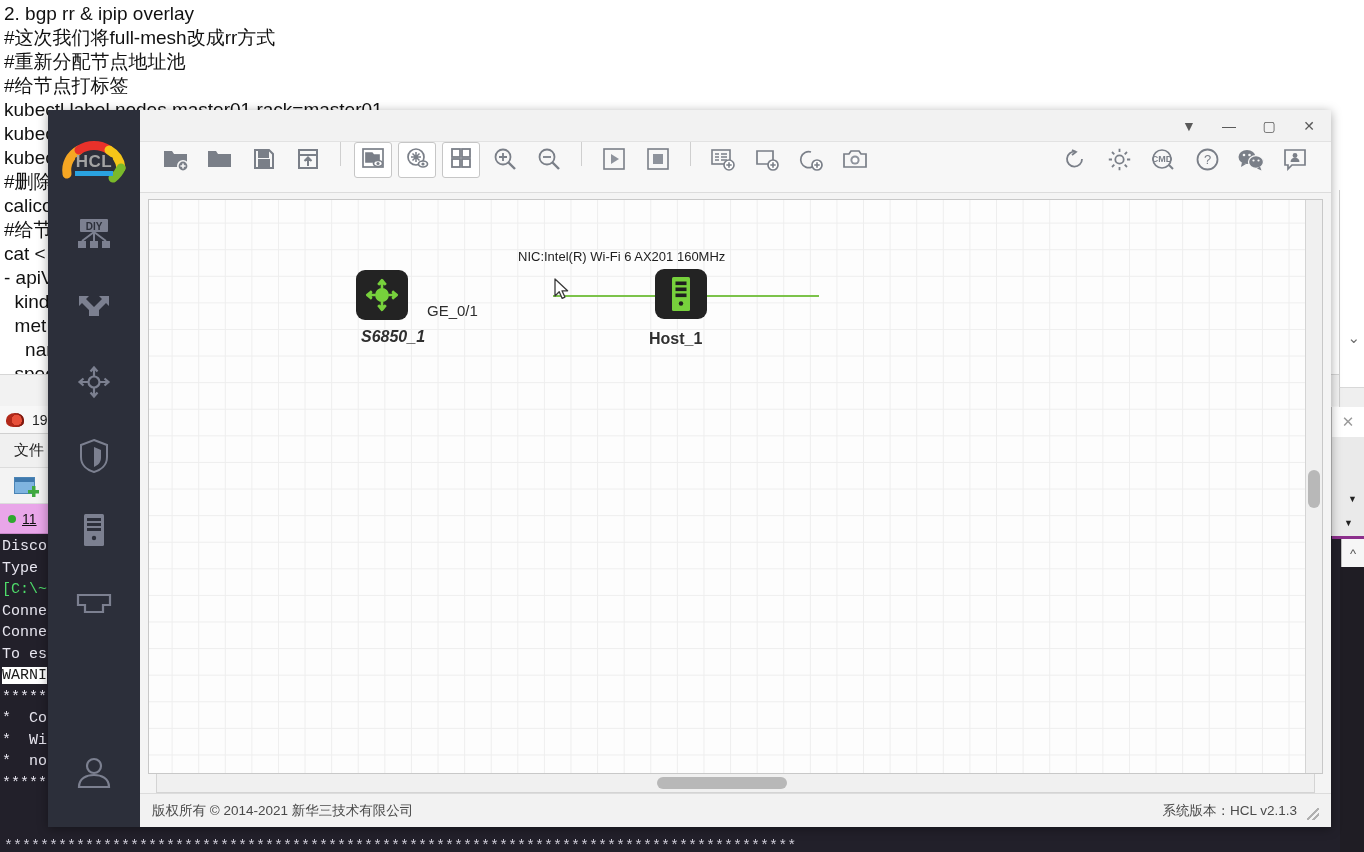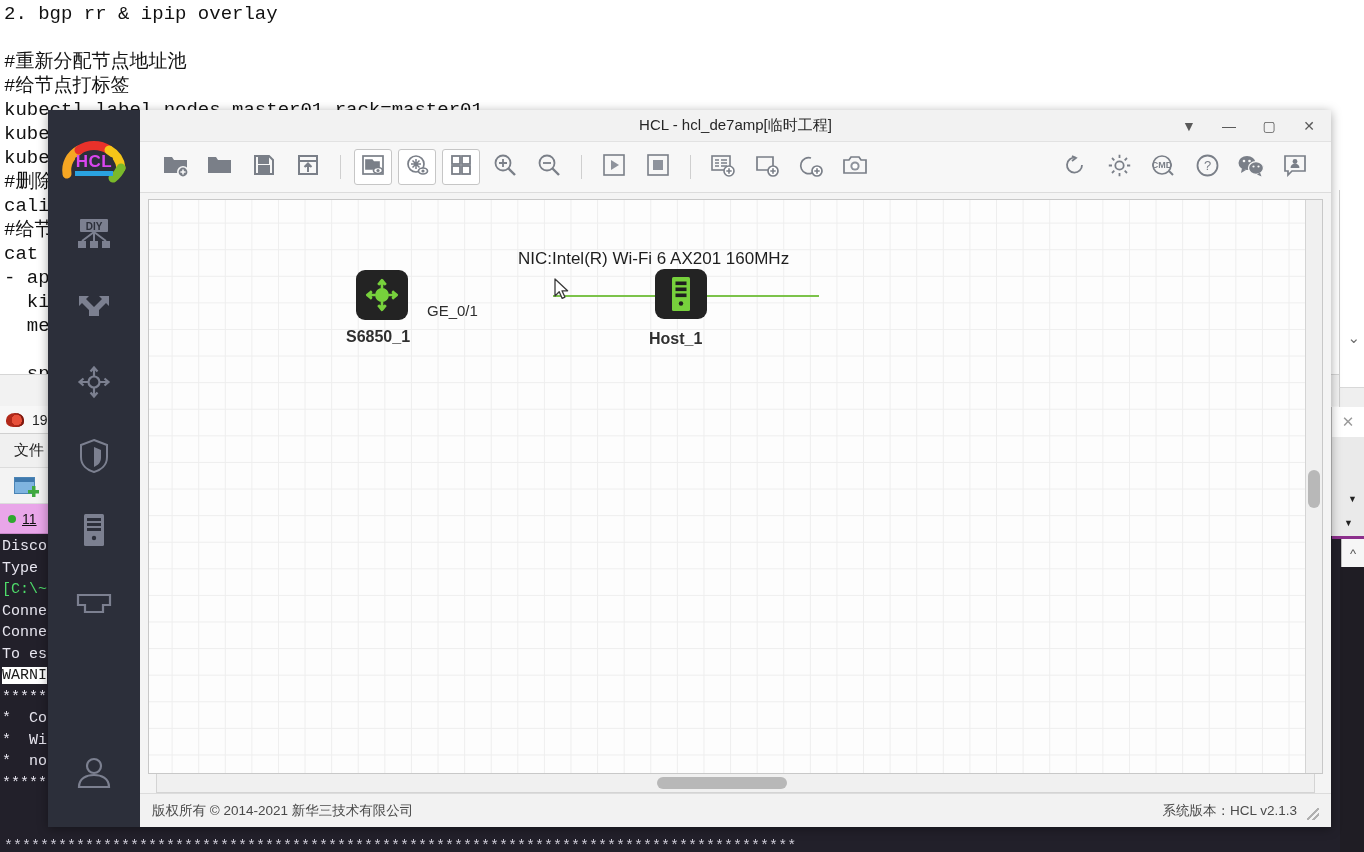--- a/index.html
+++ b/index.html
@@ -21,21 +21,21 @@
 
   
   .bg-editor {
     position: absolute;
     left: 0; top: 0;
     width: 1364px; height: 388px;
     background: #ffffff;
     overflow: hidden;
   }
   .bg-editor-line {
-    font-family: Liberation Mono, monospace;
+    font-family: Liberation Sans, sans-serif;
     font-size: 19px;
     color: #111111;
     line-height: 24px;
     white-space: pre;
     padding-left: 2px;
   }
 
   .bg-seam {
     position: absolute;
     left: 0; top: 374px;
@@ -236,21 +236,21 @@
   }
   .hcl-logo {
     margin-top: 30px;
     width: 74px; height: 44px;
     position: relative;
   }
   .logo-text {
     position: absolute;
     left: 0; right: 0; top: 12px;
     text-align: center;
-    color: #d946ef;
+    color: #a3a3a3;
     font-weight: bold;
     font-size: 17px;
     letter-spacing: 0.5px;
     z-index: 3;
   }
   .sb-item {
     margin-top: 26px;
     width: 54px; height: 48px;
     display: flex; align-items: center; justify-content: center;
   }
@@ -295,21 +295,21 @@
     display: flex; align-items: center; justify-content: center;
     color: #5a5a5a;
     font-size: 14px;
   }
 
   .hcl-toolbar {
     height: 51px;
     background: #f7f7f7;
     border-bottom: 1px solid #dcdcdc;
     display: flex;
-    align-items: center;
+    align-items: flex-start;
     padding: 0 14px;
     box-sizing: border-box;
     gap: 0;
   }
   .tb-btn {
     width: 38px; height: 38px;
     display: flex; align-items: center; justify-content: center;
     border-radius: 3px;
     margin: 0 3px;
   }
@@ -374,21 +374,21 @@
     background: #7cc34a;
   }
   .link-label {
     position: absolute;
     font-size: 15px;
     color: #2d2d2d;
     white-space: nowrap;
   }
   .nic-label {
     position: absolute;
-    font-size: 17px;
+    font-size: 13px;
     color: #1e1e1e;
     white-space: nowrap;
   }
   .cursor-arrow { position: absolute; }
 
   
   .v-scroll {
     width: 16px;
     background: #f0f0f0;
     border-left: 1px solid #d4d4d4;
@@ -439,20 +439,21 @@
     margin-left: 6px;
   }
 </style>
 </head>
 <body>
 
 <div id="root">
 
   <div class="bg-editor">
     <div class="bg-editor-line" style="position:absolute;left:2px;top:2px;">2. bgp rr &amp; ipip overlay</div>
+    <div class="bg-editor-line" style="position:absolute;left:2px;top:26px;">#这次我们将full-mesh改成rr方式</div>
     <div class="bg-editor-line" style="position:absolute;left:2px;top:50px;">#重新分配节点地址池</div>
     <div class="bg-editor-line" style="position:absolute;left:2px;top:74px;">#给节点打标签</div>
     <div class="bg-editor-line" style="position:absolute;left:2px;top:98px;">kubectl label nodes master01 rack=master01</div>
     <div class="bg-editor-line" style="position:absolute;left:2px;top:122px;">kubec</div>
     <div class="bg-editor-line" style="position:absolute;left:2px;top:146px;">kubec</div>
     <div class="bg-editor-line" style="position:absolute;left:2px;top:170px;">#删除</div>
     <div class="bg-editor-line" style="position:absolute;left:2px;top:194px;">calico</div>
     <div class="bg-editor-line" style="position:absolute;left:2px;top:218px;">#给节</div>
     <div class="bg-editor-line" style="position:absolute;left:2px;top:242px;">cat &lt;</div>
     <div class="bg-editor-line" style="position:absolute;left:2px;top:266px;">- apiV</div>
@@ -603,21 +604,20 @@
             <circle cx="19" cy="10" r="7"></circle>
             <path d="M4 31 C4 22 12 19 19 19 C26 19 34 22 34 31 Z"></path>
           </svg>
         </span>
       </div>
     </div>
 
     <div class="hcl-main">
 
       <div class="hcl-titlebar">
-        <div class="hcl-title">HCL - hcl_de7amp[临时工程]</div>
         <div class="win-btns">
           <div class="win-btn">▼</div>
           <div class="win-btn">—</div>
           <div class="win-btn">▢</div>
           <div class="win-btn close">✕</div>
         </div>
       </div>
 
       <div class="hcl-toolbar">
 
@@ -855,21 +855,21 @@
 
             <div class="node" style="left:207px; top:70px;">
               <svg width="40" height="38" viewBox="0 0 40 38" fill="none" stroke="#77d13c" stroke-width="2.6">
                 <circle cx="20" cy="19" r="5.6" fill="#77d13c"></circle>
                 <path d="M20 12.8 L20 5 M16.2 8.8 L20 4.2 L23.8 8.8" stroke-linejoin="round" fill="#77d13c"></path>
                 <path d="M20 25.2 L20 33 M16.2 29.2 L20 33.8 L23.8 29.2" stroke-linejoin="round" fill="#77d13c"></path>
                 <path d="M13.8 19 L6 19 M9.8 15.2 L5.2 19 L9.8 22.8" stroke-linejoin="round" fill="#77d13c"></path>
                 <path d="M26.2 19 L34 19 M30.2 15.2 L34.8 19 L30.2 22.8" stroke-linejoin="round" fill="#77d13c"></path>
               </svg>
             </div>
-            <div class="node-label" style="left:197px; top:128px;">S6850_1</div>
+            <div class="node-label" style="left:212px; top:128px;font-style:italic;">S6850_1</div>
 
             <div class="node" style="left:506px; top:69px;">
               <svg width="28" height="40" viewBox="0 0 28 40" fill="none">
                 <rect x="5" y="3" width="18" height="34" rx="1.5" fill="#77d13c"></rect>
                 <rect x="8.5" y="7.5" width="11" height="3.6" fill="#1f1f1f"></rect>
                 <rect x="8.5" y="13.5" width="11" height="3.6" fill="#1f1f1f"></rect>
                 <rect x="8.5" y="19.5" width="11" height="3.6" fill="#1f1f1f"></rect>
                 <circle cx="14" cy="29.5" r="2.2" fill="#1f1f1f"></circle>
               </svg>
             </div>

